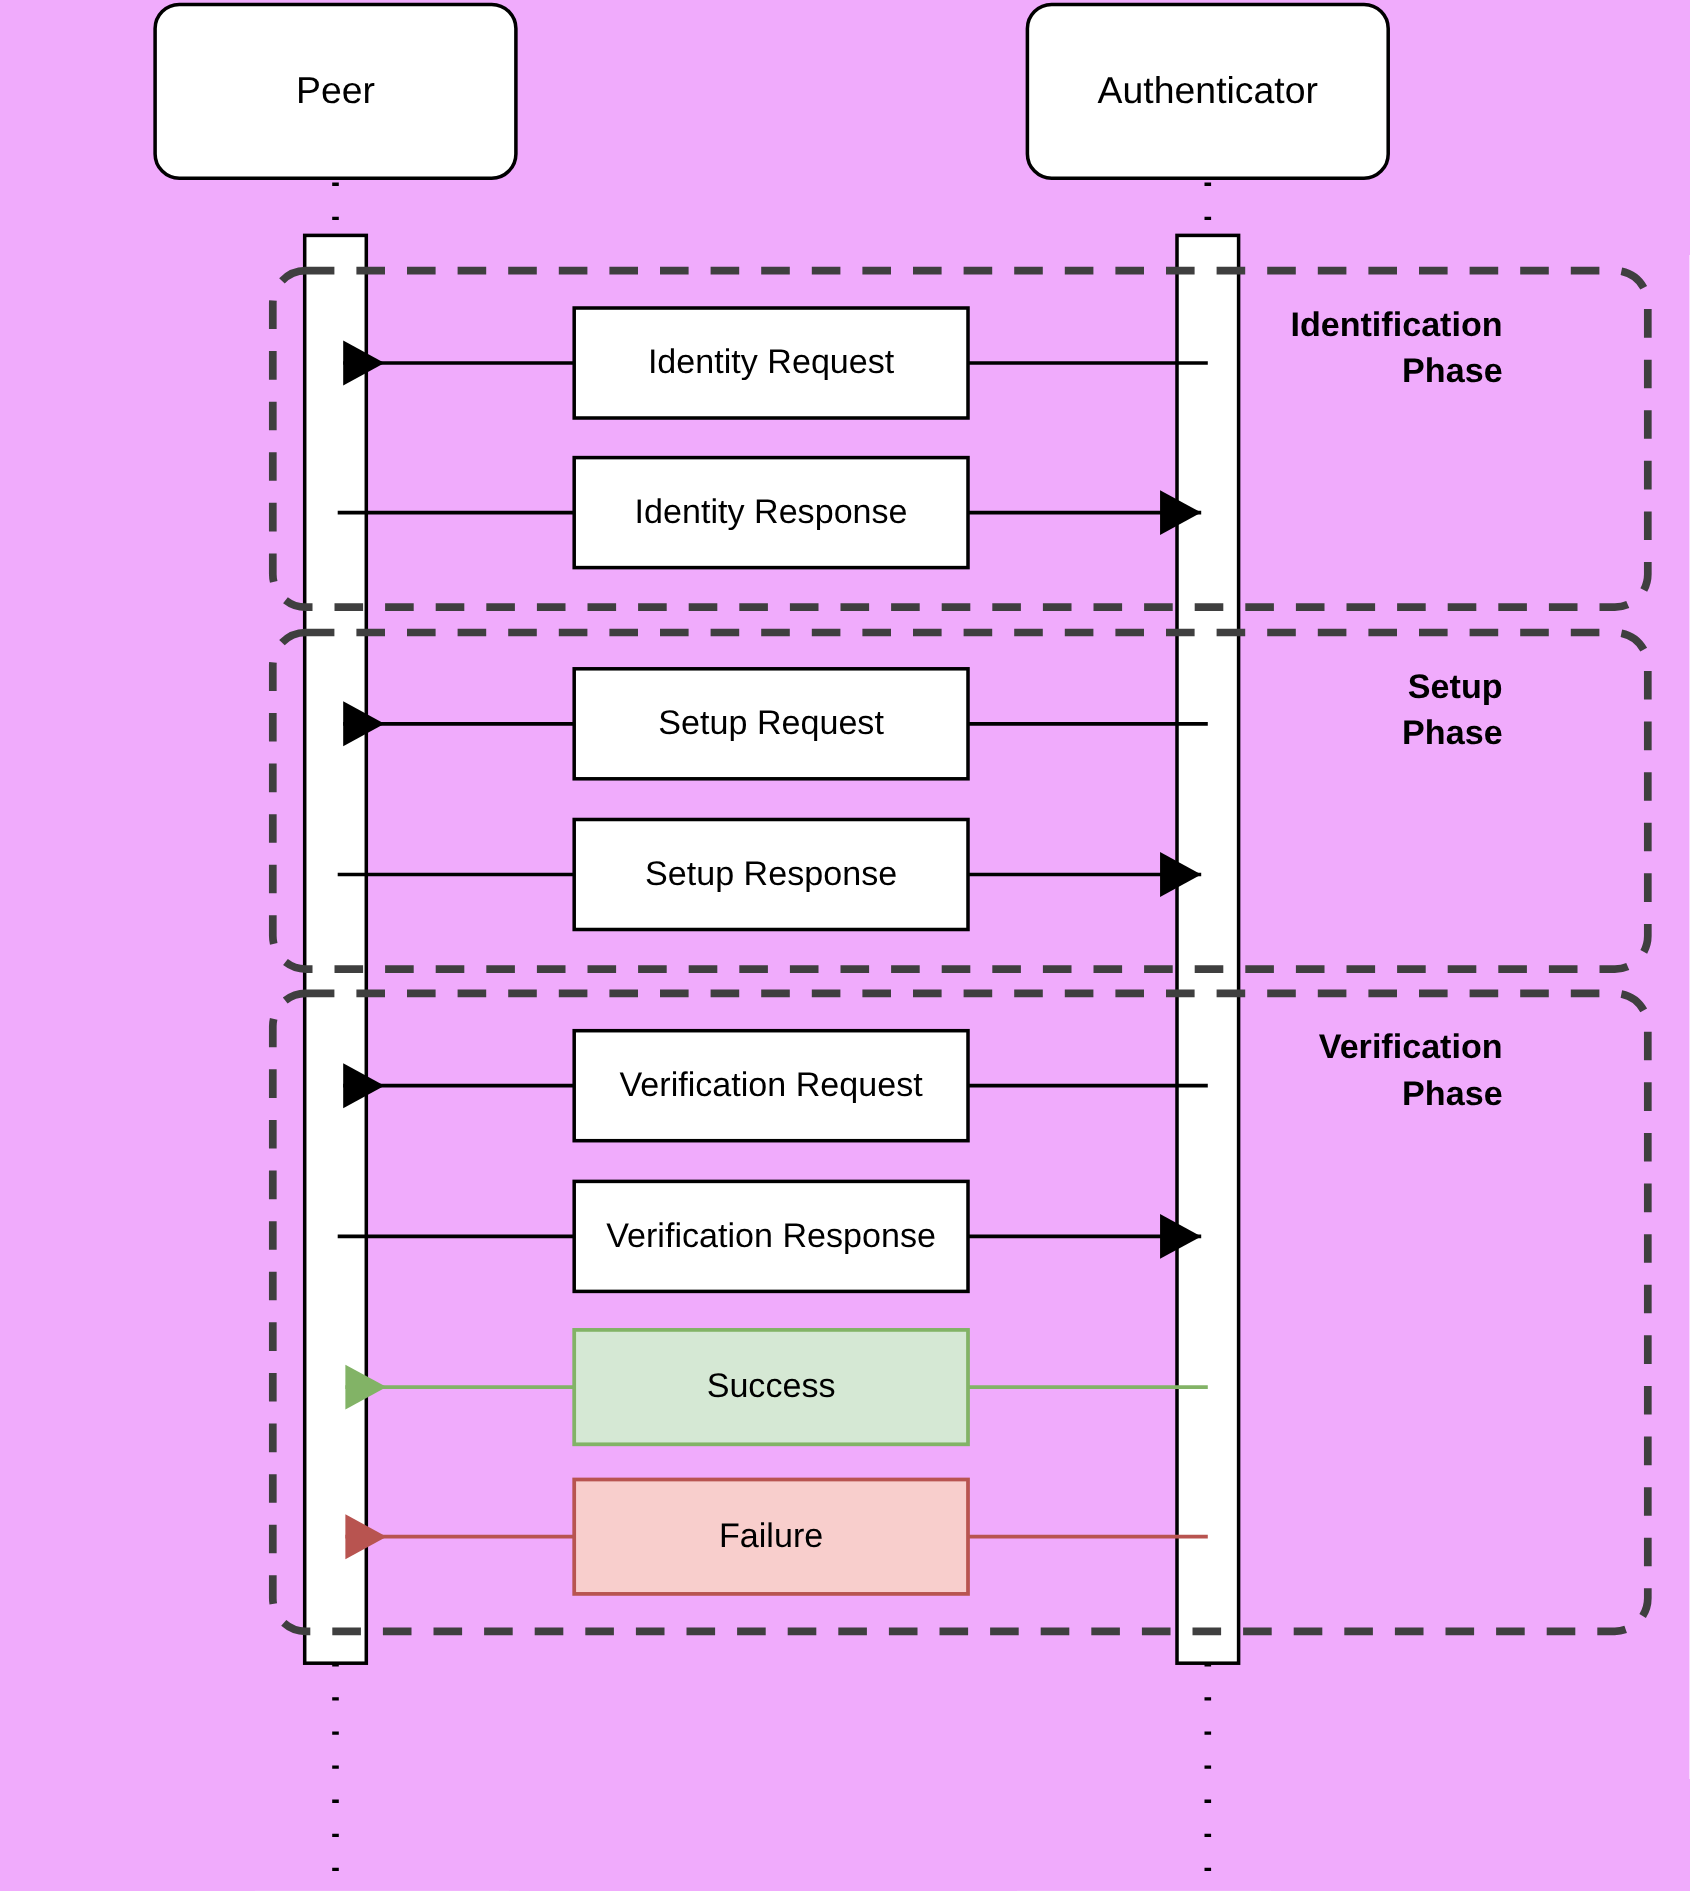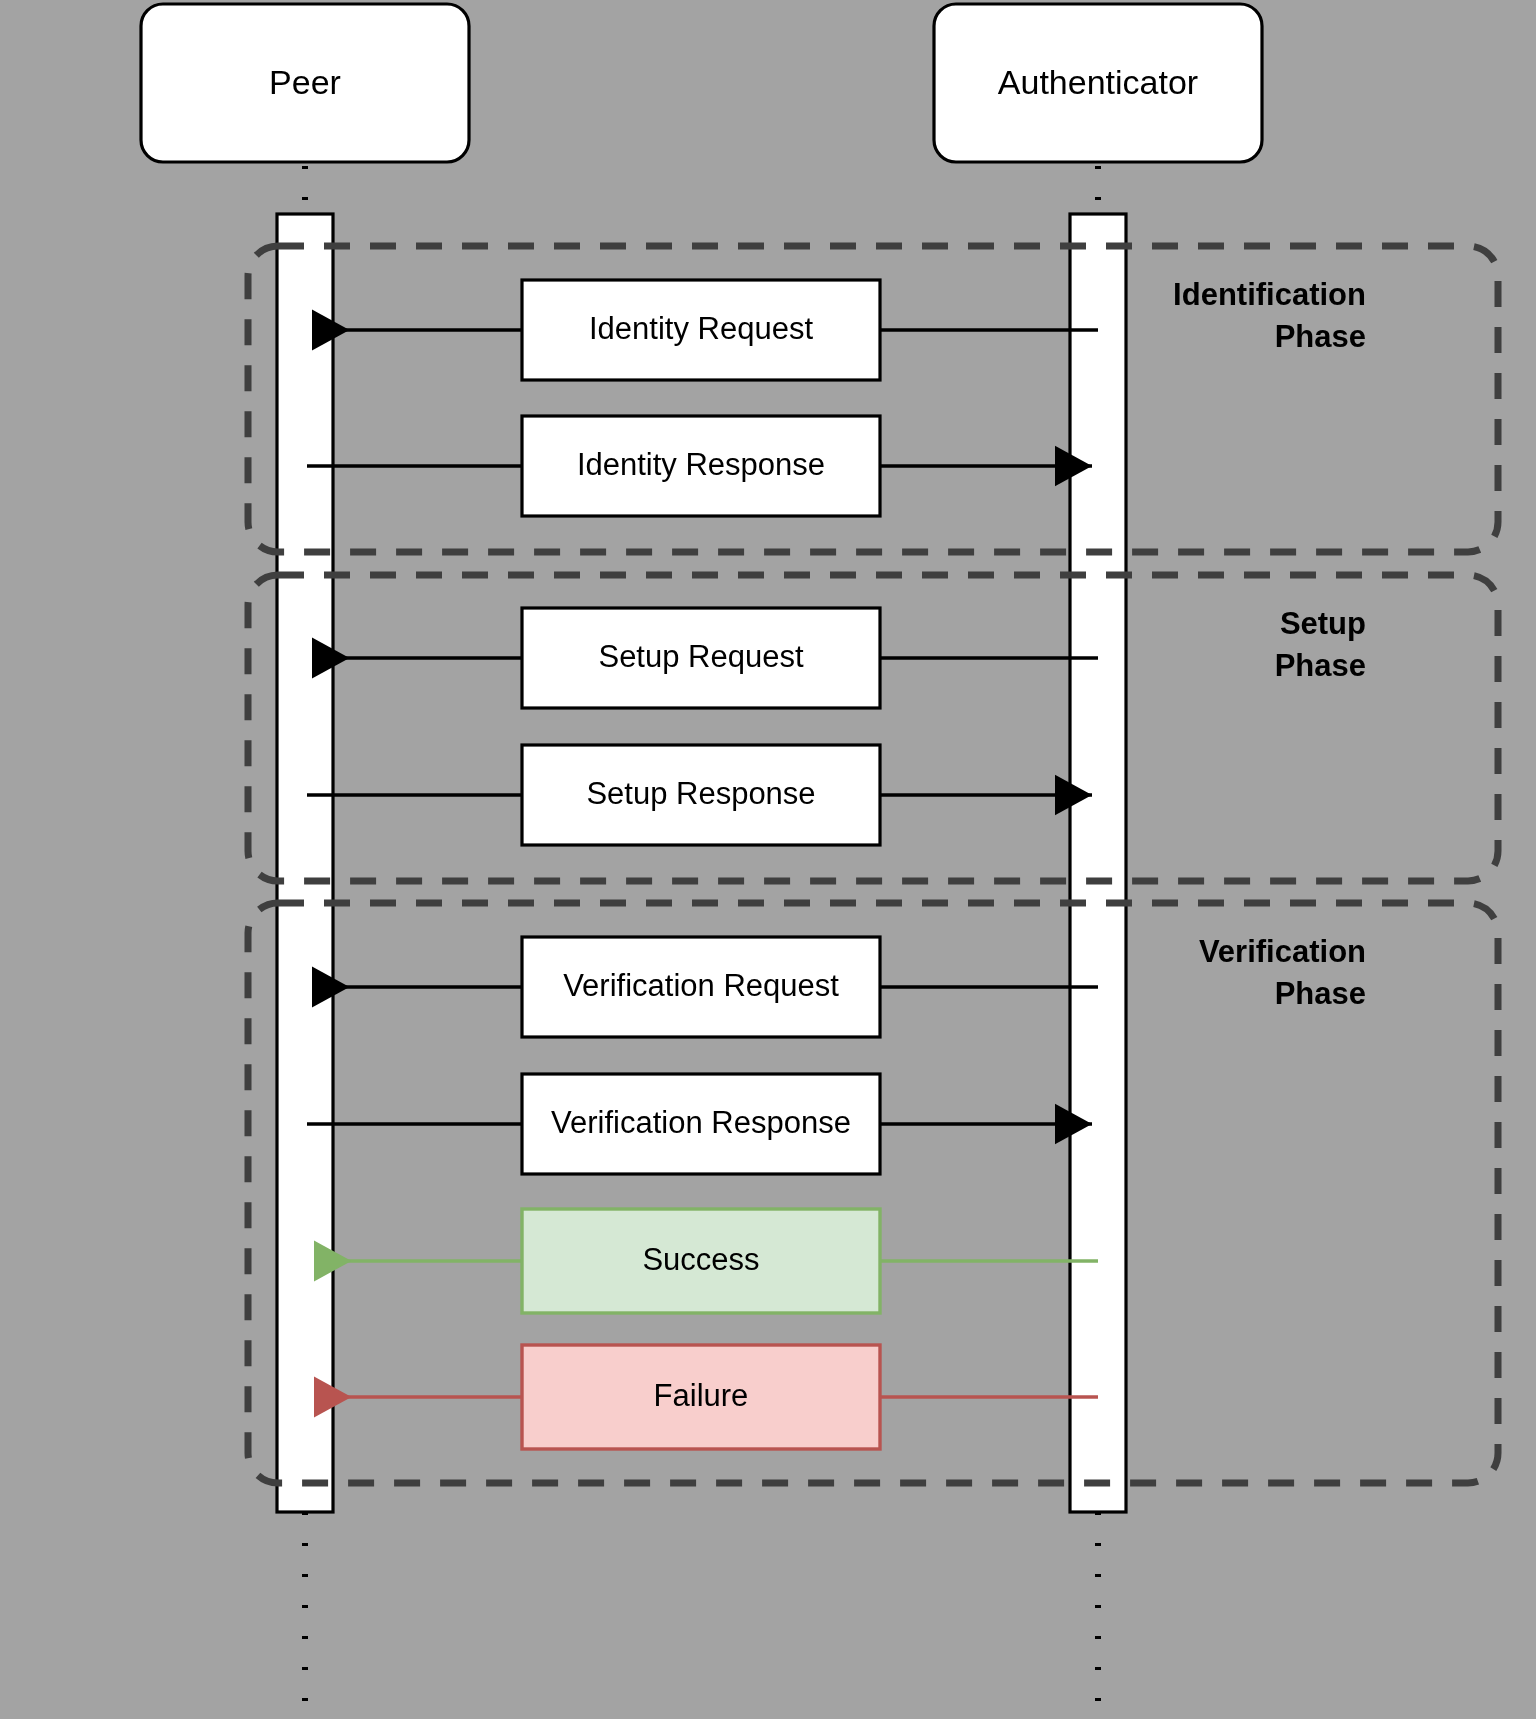--- a/index.html
+++ b/index.html
@@ -7,21 +7,21 @@
     padding: 0;
     background: #ffffff;
   }
   body {
     font-family: "Liberation Sans", sans-serif;
   }
   #diagram-root {
     position: relative;
     width: 1536px;
     height: 1719px;
-    background: #a3a3a3;
+    background: #f0abfc;
     overflow: hidden;
   }
   #diagram-svg {
     position: absolute;
     left: 0;
     top: 0;
     width: 1536px;
     height: 1719px;
     display: block;
   }

